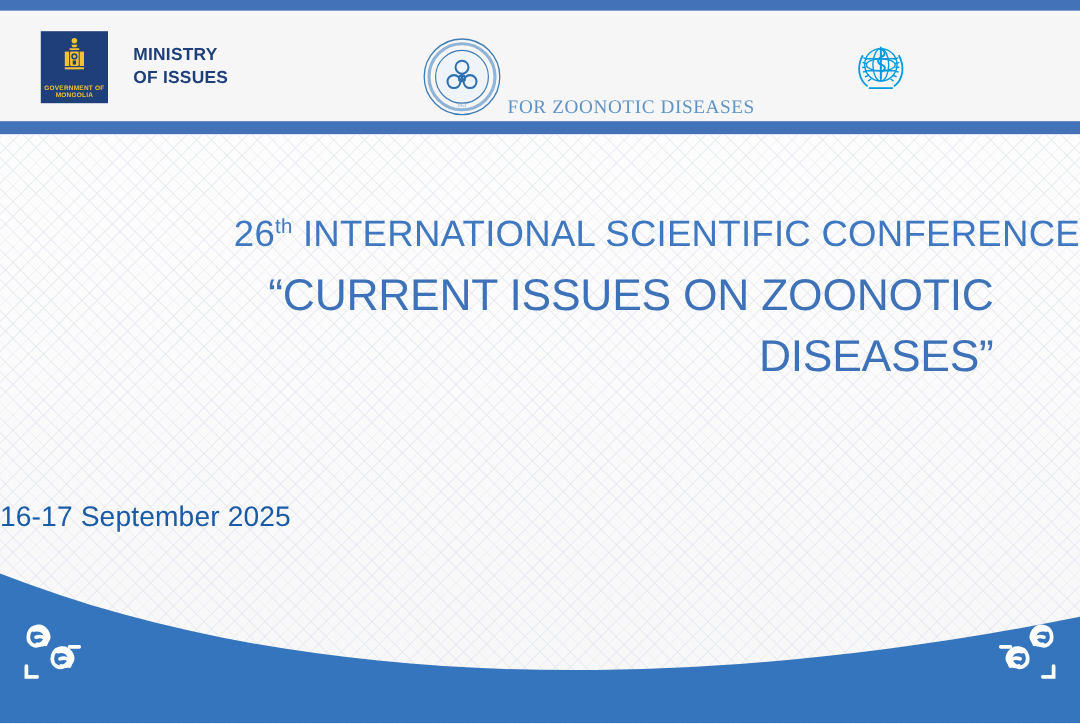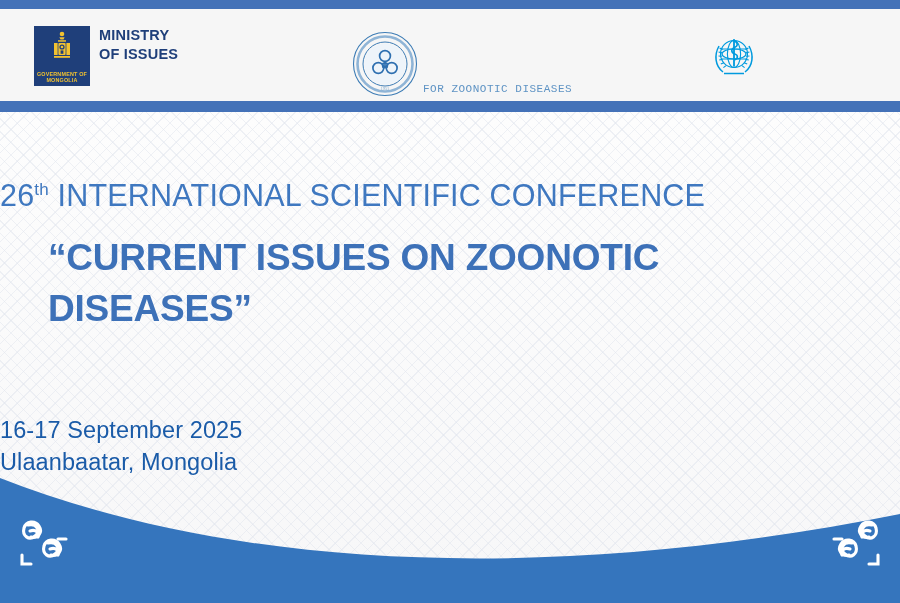--- a/index.html
+++ b/index.html
@@ -27,21 +27,21 @@
 
   
   .header {
     position:absolute; top:9px; left:0;
     width:900px; height:92px;
     background:#f6f6f6;
   }
 
   .logo-moh {
     position:absolute; left:34px; top:17px;
-    display:flex; gap:9px;
+    display:flex; align-items:center; gap:21px;
   }
   .moh-crest {
     width:56px; height:60px;
     background:#1f3f7a;
     position:relative;
   }
   .moh-soyombo {
     position:absolute; left:50%; top:5px;
     transform:translateX(-50%);
     width:30px; height:34px;
@@ -64,22 +64,22 @@
     display:flex; align-items:center; gap:5px;
   }
   .nczd-seal { width:66px; height:66px; }
   .nczd-text { padding-top:7px; }
   .nczd-l1 {
     color:#2e6fb0; font-size:16.5px;
     font-family:"Liberation Serif", serif;
     letter-spacing:.6px; line-height:19px;
   }
   .nczd-l2 {
-    color:#5e93c4; font-size:11px;
-    font-family:Liberation Mono, monospace;
+    color:#5e93c4; font-size:16px;
+    font-family:Liberation Serif, serif;
     letter-spacing:.5px; line-height:13px;margin-top:43px;
   }
 
   .logo-who {
     position:absolute; left:706px; top:19px;
     display:flex; align-items:flex-start; gap:7px;
   }
   .who-emblem { width:56px; height:56px; }
   .who-text { padding-top:2px; }
   .who-l1, .who-l2 {
@@ -109,43 +109,43 @@
     background:
       repeating-linear-gradient(45deg,
         rgba(226,230,238,.55) 0 1px, rgba(0,0,0,0) 1px 9px),
       repeating-linear-gradient(-45deg,
         rgba(226,230,238,.55) 0 1px, rgba(0,0,0,0) 1px 9px),
       linear-gradient(#fdfdfd, #f7f7f8);
   }
 
   .title-block {
     position:absolute; top:64px; left:0;
-    width:900px; text-align:left;
+    width:900px; text-align:right;
   }
   .conf-line {
     color:#3f78c0;
     font-size:30.5px;
     font-weight:normal;
     letter-spacing:.2px;
     line-height:38px;
     white-space:nowrap;
   }
   .conf-line sup {
     font-size:17px;
     vertical-align:super;
     line-height:0;
   }
   .theme-line {
-    margin-top:18px;
+    margin-top:6px;
     color:#3d71b8;
     font-size:37px;
-    font-weight:bold;
+    font-weight:normal;
     line-height:51px;
     letter-spacing:-.2px;
-    padding:0 48px;
+    padding:0 72px;
   }
 
   .meta-block {
     position:absolute; top:302px; left:0;
     width:900px; text-align:left;
   }
   .meta-line {
     color:#1a5ba8;
     font-size:23.5px;
     line-height:32px;
@@ -251,21 +251,20 @@
 
   <div class="body-area">
 
     <div class="title-block">
       <div class="conf-line"><span>26</span><sup>th</sup><span> INTERNATIONAL SCIENTIFIC CONFERENCE</span></div>
       <div class="theme-line">“CURRENT ISSUES ON ZOONOTIC DISEASES”</div>
     </div>
 
     <div class="meta-block">
       <div class="meta-line">16-17 September 2025</div>
-      <div class="meta-line">Ulaanbaatar, Mongolia</div>
     </div>
   </div>
 
   <svg class="wave" viewBox="0 0 900 135" preserveAspectRatio="none">
     <path d="M0 22 C220 108 520 126 900 62 L900 135 L0 135 Z" fill="#e3e1d8"></path>
     <path d="M0 10 C230 100 540 118 900 46 L900 135 L0 135 Z" fill="#3575bd"></path>
   </svg>
 
   <svg class="ornament ornament-left" viewBox="0 0 74 62">
     <g fill="none" stroke="#ffffff" stroke-width="3.1" stroke-linecap="round">

